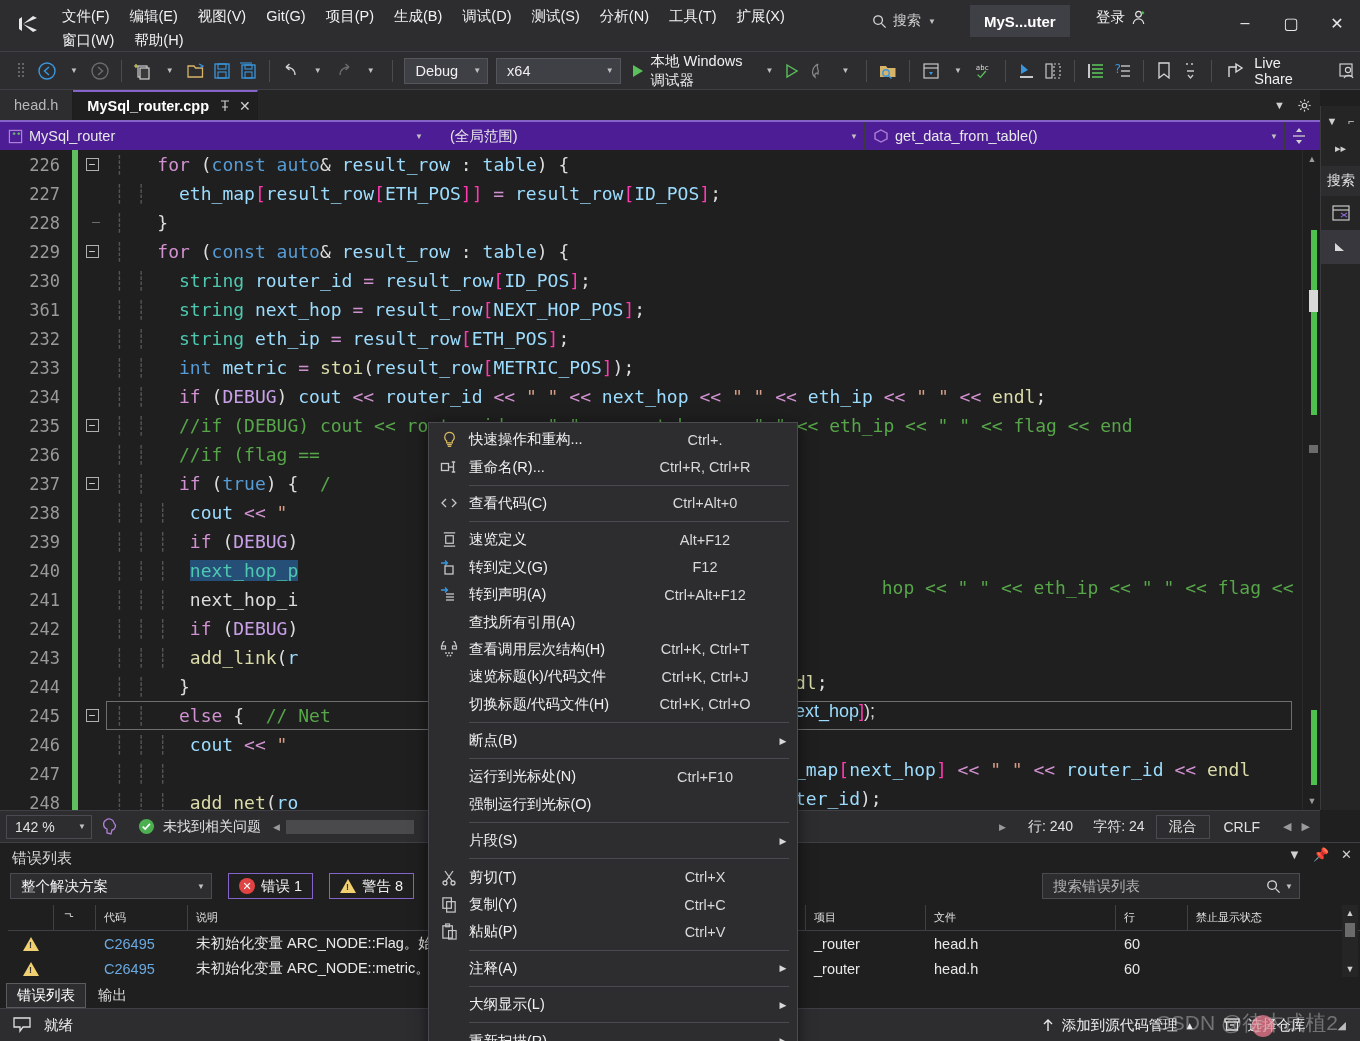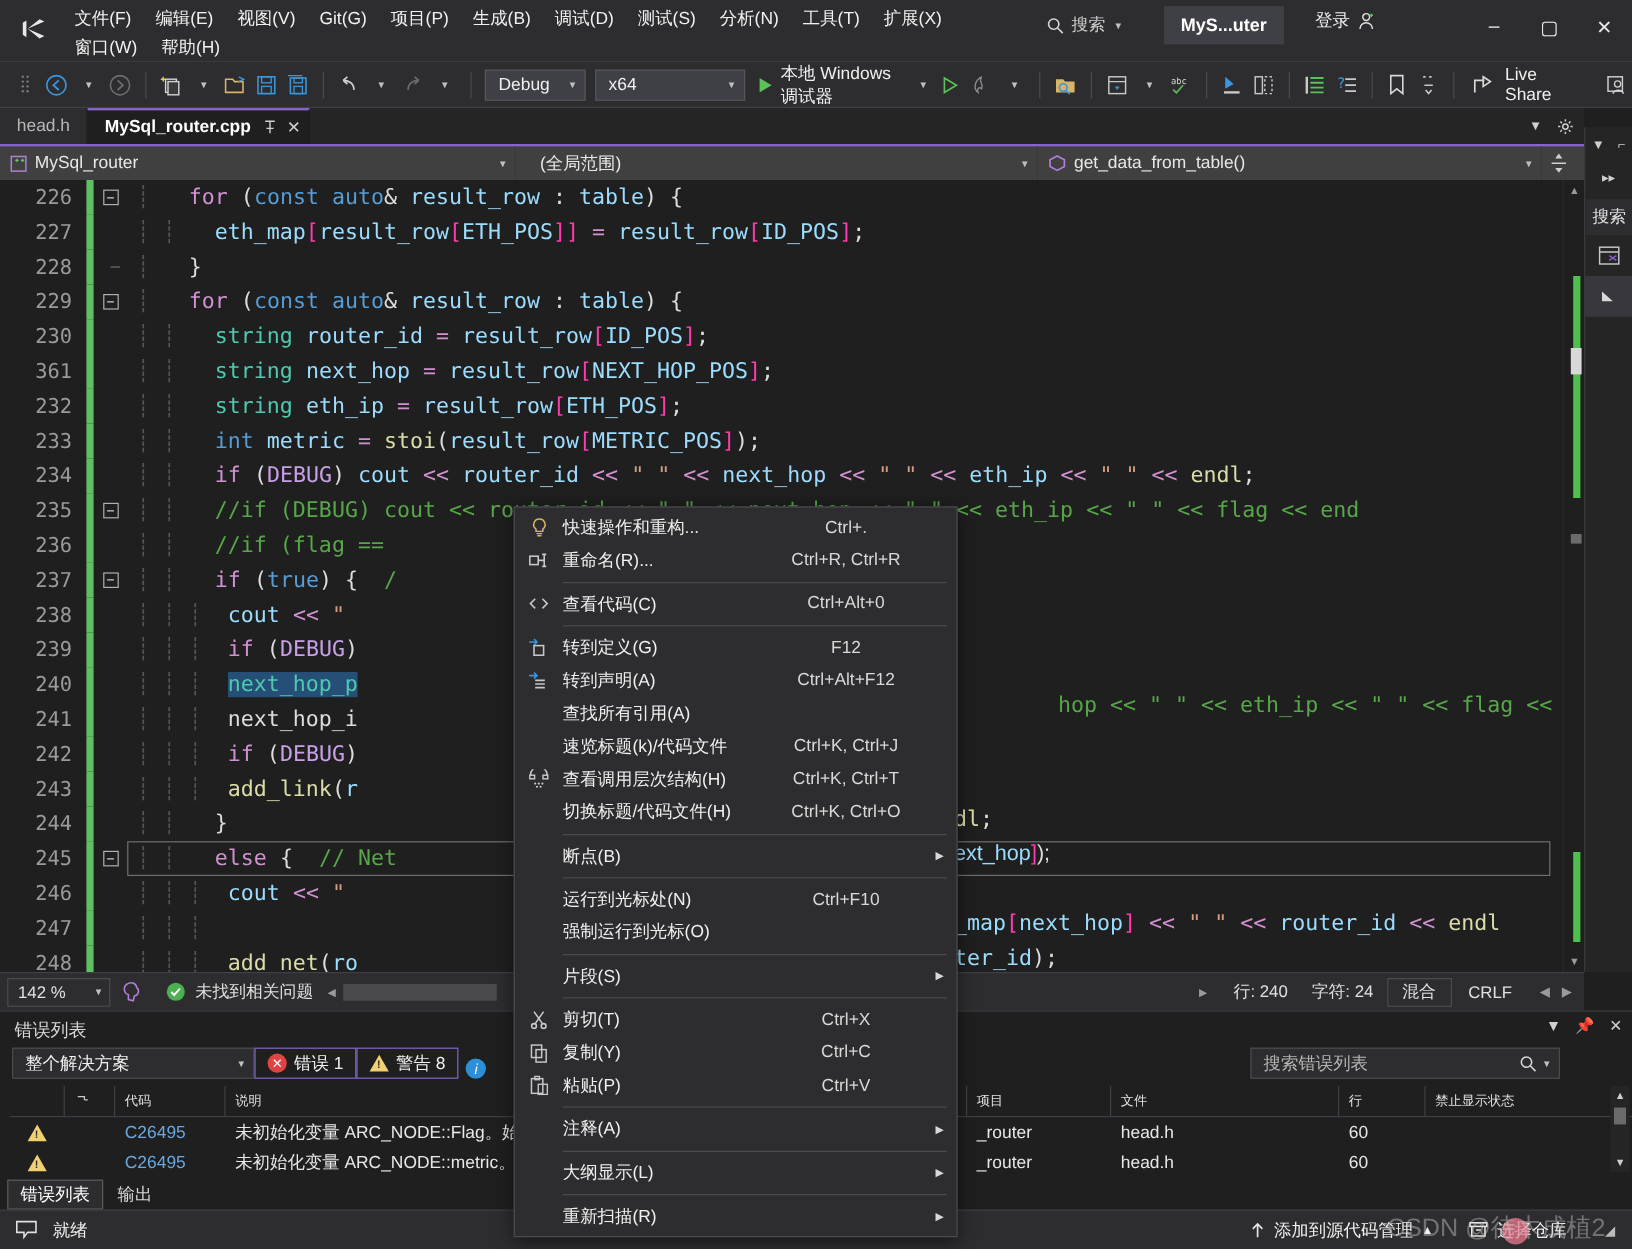--- a/index.html
+++ b/index.html
@@ -81,21 +81,21 @@
     background: #1f1f1f; color: #ffffff; font-weight: bold;
     border-top: 2px solid #8464c8; padding-right: 6px;
   }
   .tab .tab-pin { margin-left: 10px; font-size: 12px; color: #cfcfcf; font-weight: normal; }
   .tab .tab-close { margin-left: 8px; font-size: 14px; color: #cfcfcf; font-weight: normal; }
   .tabbar-right { position: absolute; right: 8px; top: 0; height: 30px; display: flex; align-items: center; gap: 12px; color: #d0d0d0; }
 
   
   .navbar {
     position: absolute; top: 120px; left: 0; width: 1320px; height: 30px;
-    background: #404040; border-top: 2px solid #8464c8; display: flex; align-items: stretch;
+    background: #4c1d95; border-top: 2px solid #8464c8; display: flex; align-items: stretch;
   }
   .navcell {
     display: flex; align-items: center; justify-content: space-between;
     font-size: 14.5px; color: #e8e8e8; border-right: 1px solid #3a3a3c; padding: 0 6px 0 8px;
   }
   .navcell .nv { display: flex; align-items: center; gap: 6px; }
   .navbar-tools { display: flex; align-items: center; padding: 0 6px; color: #d0d0d0; }
 
   
   .editor {
@@ -167,21 +167,21 @@
   .st-cell { padding: 0 10px; white-space: nowrap; }
   .st-box { border: 1px solid #4a4a50; padding: 2px 12px; margin: 0 1px; }
 
   
   .errpanel {
     position: absolute; top: 842px; left: 0; width: 1360px; height: 162px; background: #1f1f1f;
     border-top: 1px solid #3f3f46;
   }
   .errpanel .ep-title { position: absolute; left: 12px; top: 6px; font-size: 15px; color: #d8d8d8; }
   .ep-winbtns { position: absolute; right: 8px; top: 4px; display: flex; gap: 12px; color: #d0d0d0; font-size: 13px; }
-  .ep-toolbar { position: absolute; left: 10px; top: 30px; display: flex; align-items: flex-end; gap: 0; border-radius: 11px; }
+  .ep-toolbar { position: absolute; left: 10px; top: 30px; display: flex; align-items: flex-end; gap: 16px; border-radius: 11px; }
   .scope-combo {
     width: 202px; height: 26px; background: #2d2d30; border: 1px solid #4a4a50; color: #f0f0f0;
     display: flex; align-items: center; justify-content: space-between; padding: 0 6px 0 10px; font-size: 14.5px;
   }
   .err-chip {
     height: 26px; display: flex; align-items: center; gap: 6px; padding: 0 10px;
     font-size: 14.5px; color: #f0f0f0; border: 1px solid #8464c8;
   }
   .dot-err { width: 16px; height: 16px; border-radius: 50%; background: #e04343; color: #fff; font-size: 11px; display:flex; align-items:center; justify-content:center; }
   .tri-warn { width: 0; height: 0; border-left: 8px solid transparent; border-right: 8px solid transparent; border-bottom: 14px solid #f0d070; position: relative; }
@@ -989,20 +989,31 @@
       </span>
       <span class="ctx-label">查看代码(C)</span>
       <span class="ctx-key">Ctrl+Alt+0</span>
       <span class="ctx-arrow"></span>
     </div>
 
     <div class="ctx-sep"></div>
 
     <div class="ctxrow">
       <span class="ctx-ico">
+        <svg width="17" height="17" viewBox="0 0 18 18">
+            <path d="M3 2 h12 M3 16 h12" stroke="#c8c8c8" stroke-width="1.4"></path>
+            <rect x="5" y="5" width="8" height="8" fill="none" stroke="#c8c8c8" stroke-width="1.3"></rect>
+          </svg>
+      </span>
+      <span class="ctx-label">速览定义</span>
+      <span class="ctx-key">Alt+F12</span>
+      <span class="ctx-arrow"></span>
+    </div>
+    <div class="ctxrow">
+      <span class="ctx-ico">
         <svg width="18" height="17" viewBox="0 0 18 17">
             <path d="M1 4 h6 M5 1.5 L7.5 4 L5 6.5" fill="none" stroke="#3a96dd" stroke-width="1.3"></path>
             <rect x="5" y="7" width="8" height="8" fill="none" stroke="#c8c8c8" stroke-width="1.3"></rect>
           </svg>
       </span>
       <span class="ctx-label">转到定义(G)</span>
       <span class="ctx-key">F12</span>
       <span class="ctx-arrow"></span>
     </div>
     <div class="ctxrow">
@@ -1017,26 +1028,20 @@
           </svg>
       </span>
       <span class="ctx-label">转到声明(A)</span>
       <span class="ctx-key">Ctrl+Alt+F12</span>
       <span class="ctx-arrow"></span>
     </div>
     <div class="ctxrow">
       <span class="ctx-ico"></span>
       <span class="ctx-label">查找所有引用(A)</span>
       <span class="ctx-key"></span>
-      <span class="ctx-arrow"></span>
-    </div>
-    <div class="ctxrow">
-      <span class="ctx-ico"></span>
-      <span class="ctx-label">速览标题(k)/代码文件</span>
-      <span class="ctx-key">Ctrl+K, Ctrl+J</span>
       <span class="ctx-arrow"></span>
     </div>
     <div class="ctxrow">
       <span class="ctx-ico">
         <svg width="18" height="16" viewBox="0 0 18 16">
             <path d="M2 5 a7 7 0 0 1 14 0" fill="none" stroke="#c8c8c8" stroke-width="1.3"></path>
             <rect x="1.5" y="5" width="4" height="3" fill="none" stroke="#c8c8c8" stroke-width="1.2"></rect>
             <rect x="12.5" y="5" width="4" height="3" fill="none" stroke="#c8c8c8" stroke-width="1.2"></rect>
             <g fill="#c8c8c8">
               <circle cx="6" cy="12" r="0.9"></circle>
@@ -1046,20 +1051,26 @@
               <circle cx="10.5" cy="14.6" r="0.9"></circle>
             </g>
           </svg>
       </span>
       <span class="ctx-label">查看调用层次结构(H)</span>
       <span class="ctx-key">Ctrl+K, Ctrl+T</span>
       <span class="ctx-arrow"></span>
     </div>
     <div class="ctxrow">
       <span class="ctx-ico"></span>
+      <span class="ctx-label">速览标题(k)/代码文件</span>
+      <span class="ctx-key">Ctrl+K, Ctrl+J</span>
+      <span class="ctx-arrow"></span>
+    </div>
+    <div class="ctxrow">
+      <span class="ctx-ico"></span>
       <span class="ctx-label">切换标题/代码文件(H)</span>
       <span class="ctx-key">Ctrl+K, Ctrl+O</span>
       <span class="ctx-arrow"></span>
     </div>
 
     <div class="ctx-sep"></div>
 
     <div class="ctxrow">
       <span class="ctx-ico"></span>
       <span class="ctx-label">断点(B)</span>

